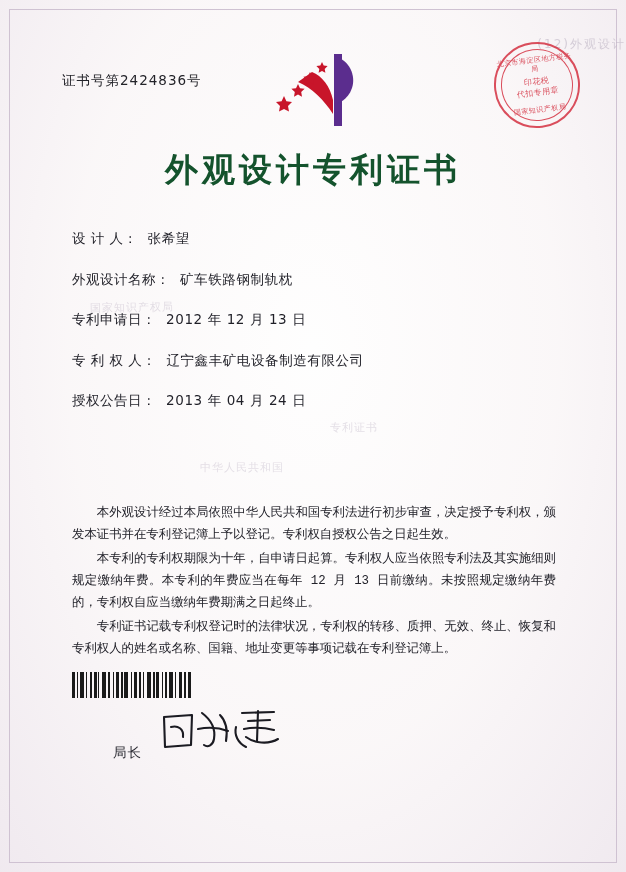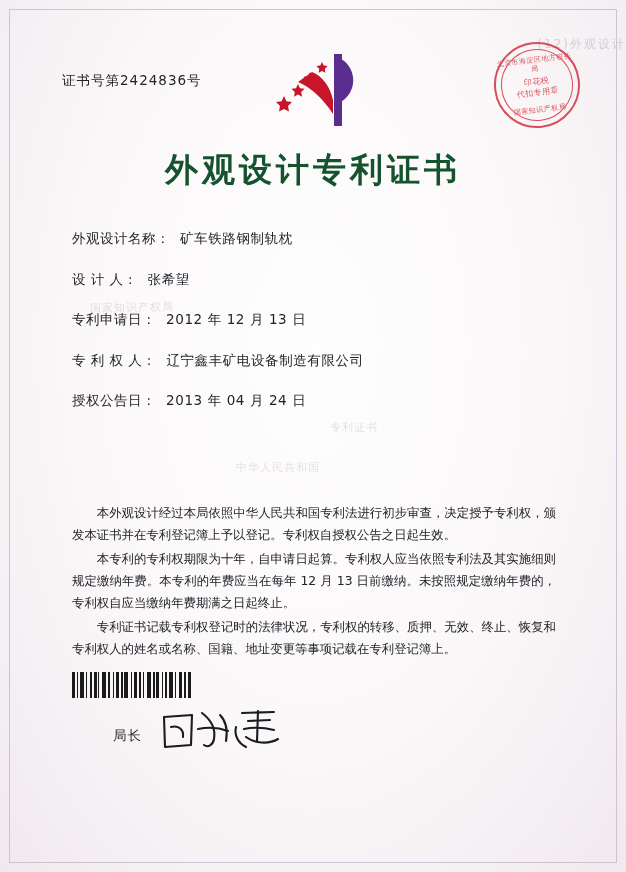--- a/index.html
+++ b/index.html
@@ -153,39 +153,40 @@
     top: 502px;
     width: 484px;
     font-size: 12.4px;
     line-height: 22px;
     color: #22222a;
     text-align: justify;
   }
   .body-text p {
     margin: 0 0 2px 0;
     text-indent: 2em;
+    font-family: Liberation Mono, monospace;
   }
 
   
   .barcode {
     position: absolute;
     left: 72px;
     top: 672px;
     width: 172px;
     height: 26px;
     display: flex;
     align-items: stretch;
   }
   .barcode i { display: block; background: #1a1a1a; height: 100%; }
 
   
   .sig-label {
     position: absolute;
     left: 113px;
-    top: 727px;
+    top: 744px;
     font-size: 13.5px;
     letter-spacing: 1px;
   }
   .signature {
     position: absolute;
     left: 158px;
     top: 707px;
     width: 130px;
     height: 46px;
   }
@@ -194,21 +195,21 @@
 <body>
 
 <div id="page">
 
   <div class="border-frame"></div>
 
   <div class="watermark-top">(12)外观设计</div>
 
   <div class="watermark-block" style="left:90px; top:300px; transform:rotate(-1deg);">国家知识产权局</div>
   <div class="watermark-block" style="left:330px; top:420px;">专利证书</div>
-  <div class="watermark-block" style="left:200px; top:460px;margin-left:36px;">中华人民共和国</div>
+  <div class="watermark-block" style="left:200px; top:460px;">中华人民共和国</div>
 
   <div class="inner-content">
 
     <div class="cert-no">证书号第2424836号</div>
 
     <div class="logo">
       <svg viewBox="0 0 84 80" width="84" height="80" aria-hidden="true">
         <path d="M62 4 L62 76 L70 76 L70 4 Z" fill="#5b2d8e"></path>
         <path d="M62 6 C78 10 84 26 80 38 C76 50 66 54 62 54 Z" fill="#5b2d8e"></path>
         <path d="M40 22 C50 26 58 36 61 50 L61 64 C52 50 40 38 26 32 Z" fill="#c8152a"></path>
@@ -226,26 +227,26 @@
       <div class="st-line st-arc-top">北京市海淀区地方税务局</div>
       <div class="st-line st-mid">印花税</div>
       <div class="st-line st-mid2">代扣专用章</div>
       <div class="st-line st-arc-bot">国家知识产权局</div>
     </div>
 
     <div class="main-title">外观设计专利证书</div>
 
     <div class="fields">
       <div class="field-row">
+        <span class="field-label">设 计 人：</span>
+        <span class="field-value">张希望</span>
+      </div>
+      <div class="field-row">
         <span class="field-label">外观设计名称：</span>
         <span class="field-value">矿车铁路钢制轨枕</span>
-      </div>
-      <div class="field-row">
-        <span class="field-label">设 计 人：</span>
-        <span class="field-value">张希望</span>
       </div>
       <div class="field-row">
         <span class="field-label">专利申请日：</span>
         <span class="field-value">2012 年 12 月 13 日</span>
       </div>
       <div class="field-row">
         <span class="field-label">专 利 权 人：</span>
         <span class="field-value">辽宁鑫丰矿电设备制造有限公司</span>
       </div>
       <div class="field-row">

